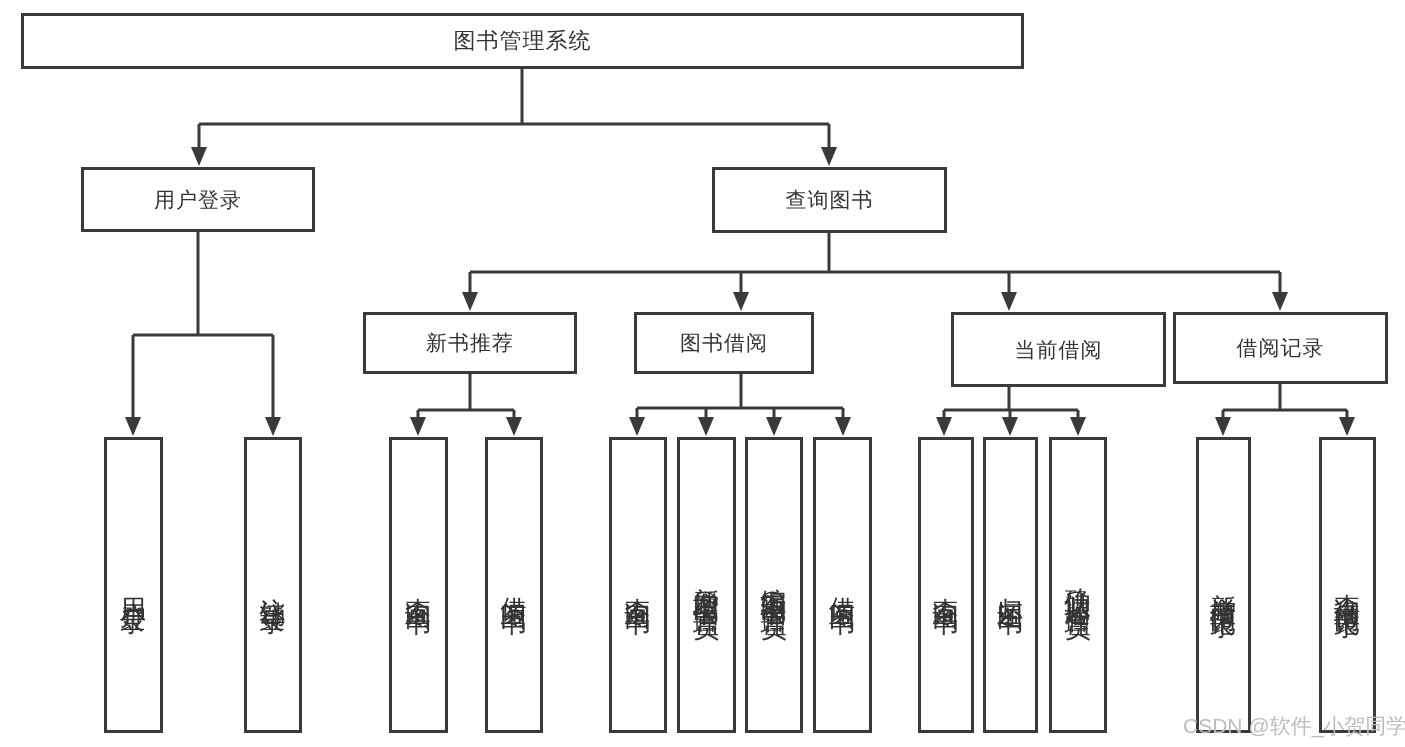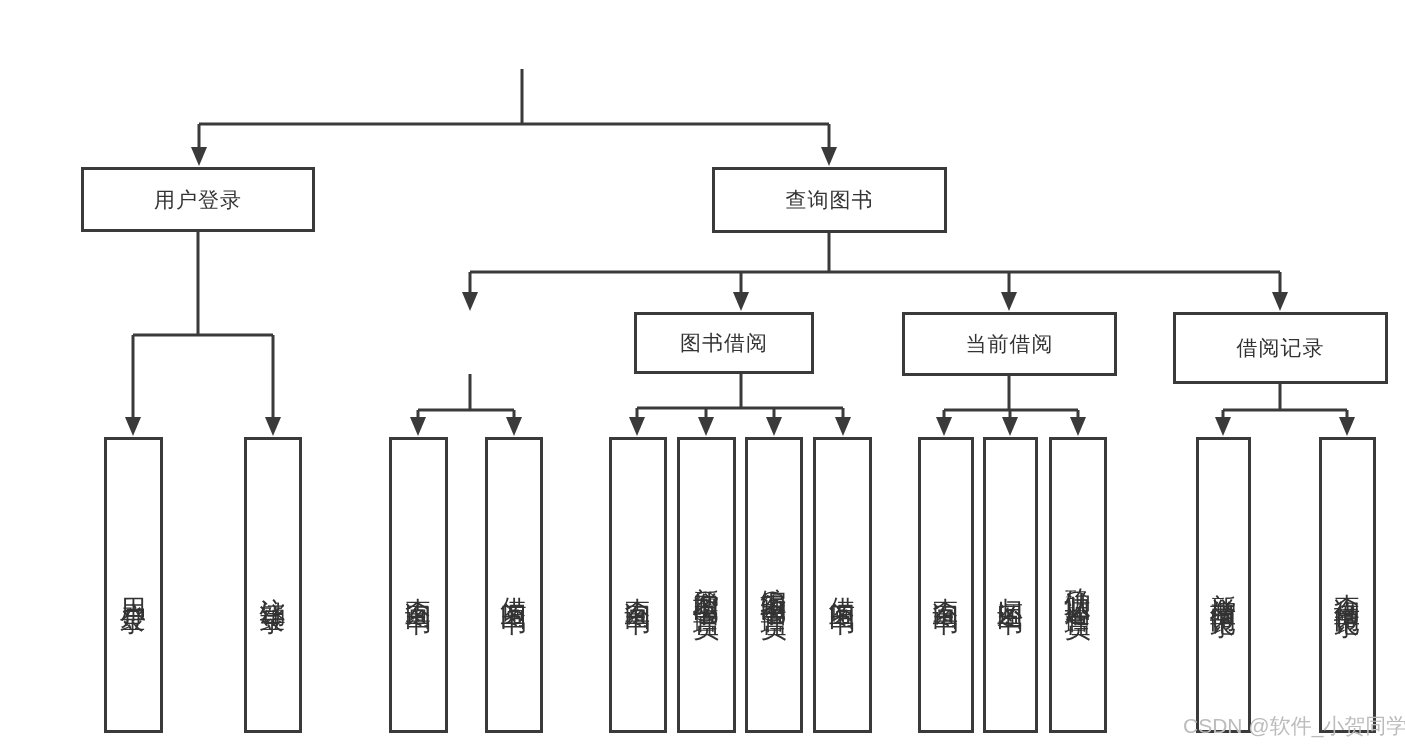--- a/index.html
+++ b/index.html
@@ -86,32 +86,38 @@
       <polygon points="766,417 782,417 774,436"></polygon>
       <polygon points="835,417 851,417 843,436"></polygon>
       <polygon points="936,417 952,417 944,436"></polygon>
       <polygon points="1002,417 1018,417 1010,436"></polygon>
       <polygon points="1070,417 1086,417 1078,436"></polygon>
       <polygon points="1215,417 1231,417 1223,436"></polygon>
       <polygon points="1339,417 1355,417 1347,436"></polygon>
     </g>
   </svg>
 
+  <div class="node root-node" style="left:21px;top:13px;width:1003px;height:56px">
+    <span>图书管理系统</span>
+  </div>
 
   <div class="node l2" style="left:81px;top:167px;width:234px;height:65px">
     <span>用户登录</span>
   </div>
   <div class="node l2" style="left:712px;top:167px;width:235px;height:66px">
     <span>查询图书</span>
   </div>
 
+  <div class="node l3" style="left:363px;top:312px;width:214px;height:62px">
+    <span>新书推荐</span>
+  </div>
   <div class="node l3" style="left:634px;top:312px;width:180px;height:62px">
     <span>图书借阅</span>
   </div>
-  <div class="node l3" style="left:902px;top:312px;width:215px;height:64px">
+  <div class="node l3" style="left:951px;top:312px;width:215px;height:75px">
     <span>当前借阅</span>
   </div>
   <div class="node l3" style="left:1173px;top:312px;width:215px;height:72px">
     <span>借阅记录</span>
   </div>
 
   <div class="leaf" style="left:104px;width:59px">
     <span>用户登录</span>
   </div>
   <div class="leaf" style="left:244px;width:58px">

